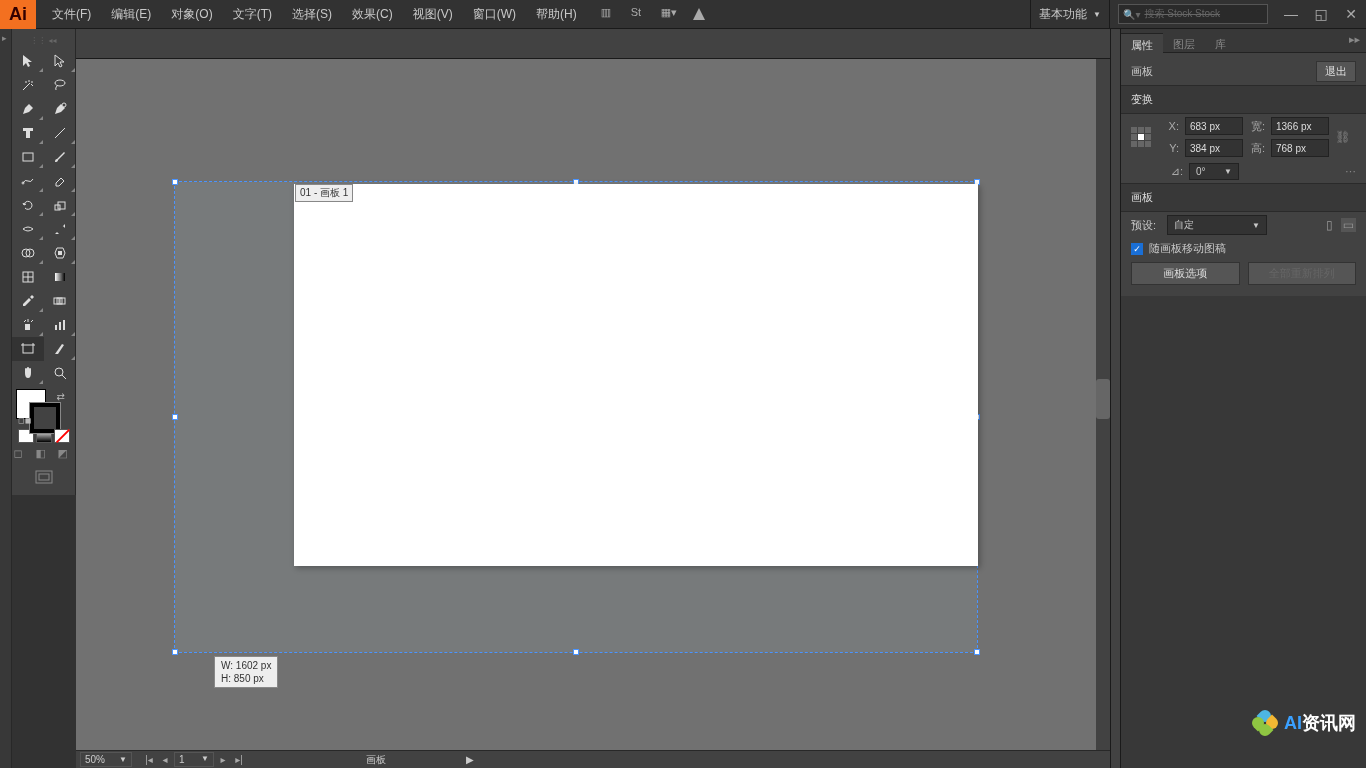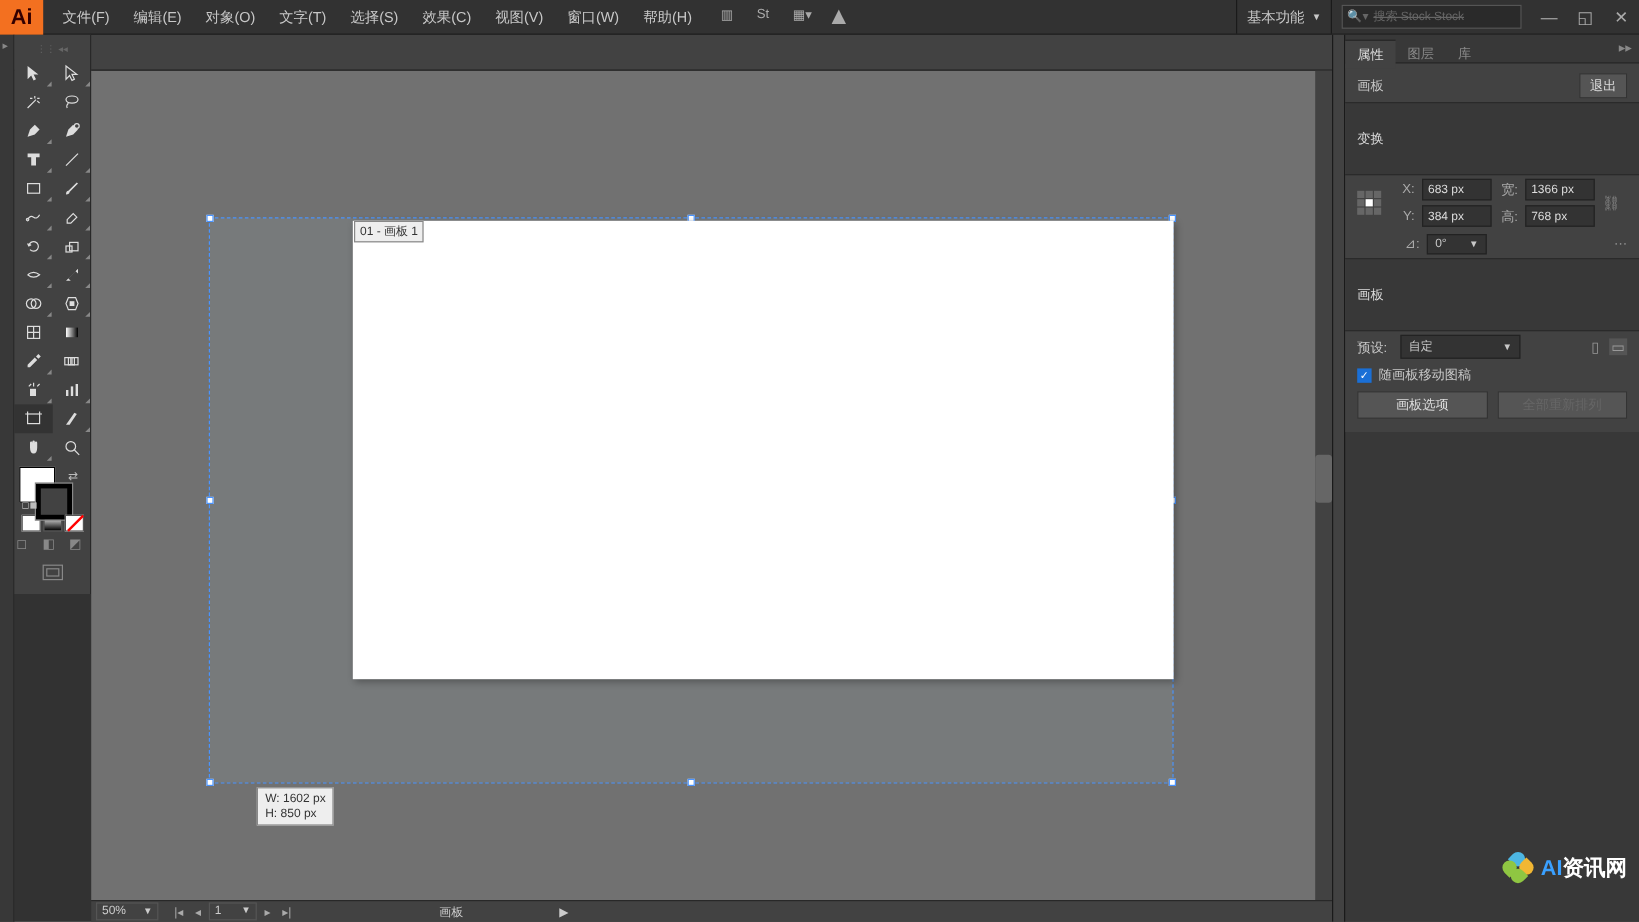--- a/index.html
+++ b/index.html
@@ -76,21 +76,21 @@
 .status-arrow { margin-left:80px;}
 
 
 .right-dock { position: absolute; right: 0; top: 29px; width: 246px; bottom: 0; background: #383838; border-left: 1px solid #1a1a1a; }
 .right-narrow { position:absolute; right:246px; top:29px; width:10px; bottom:0; background:#424242; border-left:1px solid #1a1a1a;}
 .panel-tabs { display: flex; height: 24px; border-bottom: 1px solid #222; align-items:flex-start; padding-top:4px;}
 .panel-tab { padding: 4px 10px; font-size: 11px; color: #888; }
 .panel-tab.active { background: #424242; color: #ddd; border-top:1px solid #222;}
 .panel-menu { margin-left: auto; padding: 0 6px; color:#888;}
 .panel-body { background: #424242; padding: 0 0 8px; }
-.panel-section-head { padding: 22px 10px; font-size: 11px; color: #ddd; background:#383838; border-top:1px solid #2a2a2a; border-bottom:1px solid #2a2a2a;}
+.panel-section-head { padding: 6px 10px; font-size: 11px; color: #ddd; background:#383838; border-top:1px solid #2a2a2a; border-bottom:1px solid #2a2a2a;}
 .panel-row { display: flex; align-items: center; padding: 3px 10px; gap: 6px; font-size: 11px; }
 .field { background: #333; border: 1px solid #222; color: #ddd; padding: 2px 4px; font-size: 10px; width: 58px; height:18px;}
 .field-lg { width:104px;}
 .lbl { width: 16px; text-align: right; color: #aaa; }
 .lbl-wide { width:30px;}
 .ref-grid { display:grid; grid-template-columns:repeat(3,6px); grid-template-rows:repeat(3,6px); gap:1px; margin-right:6px;}
 .ref-dot{width:6px;height:6px;background:#666;}
 .ref-dot.c{background:#fff;}
 .link-icon { color:#888; font-size:12px;}
 .btn { background: #555; border: 1px solid #333; padding: 3px 14px; font-size: 11px; color: #ddd; cursor: pointer; text-align:center;}

